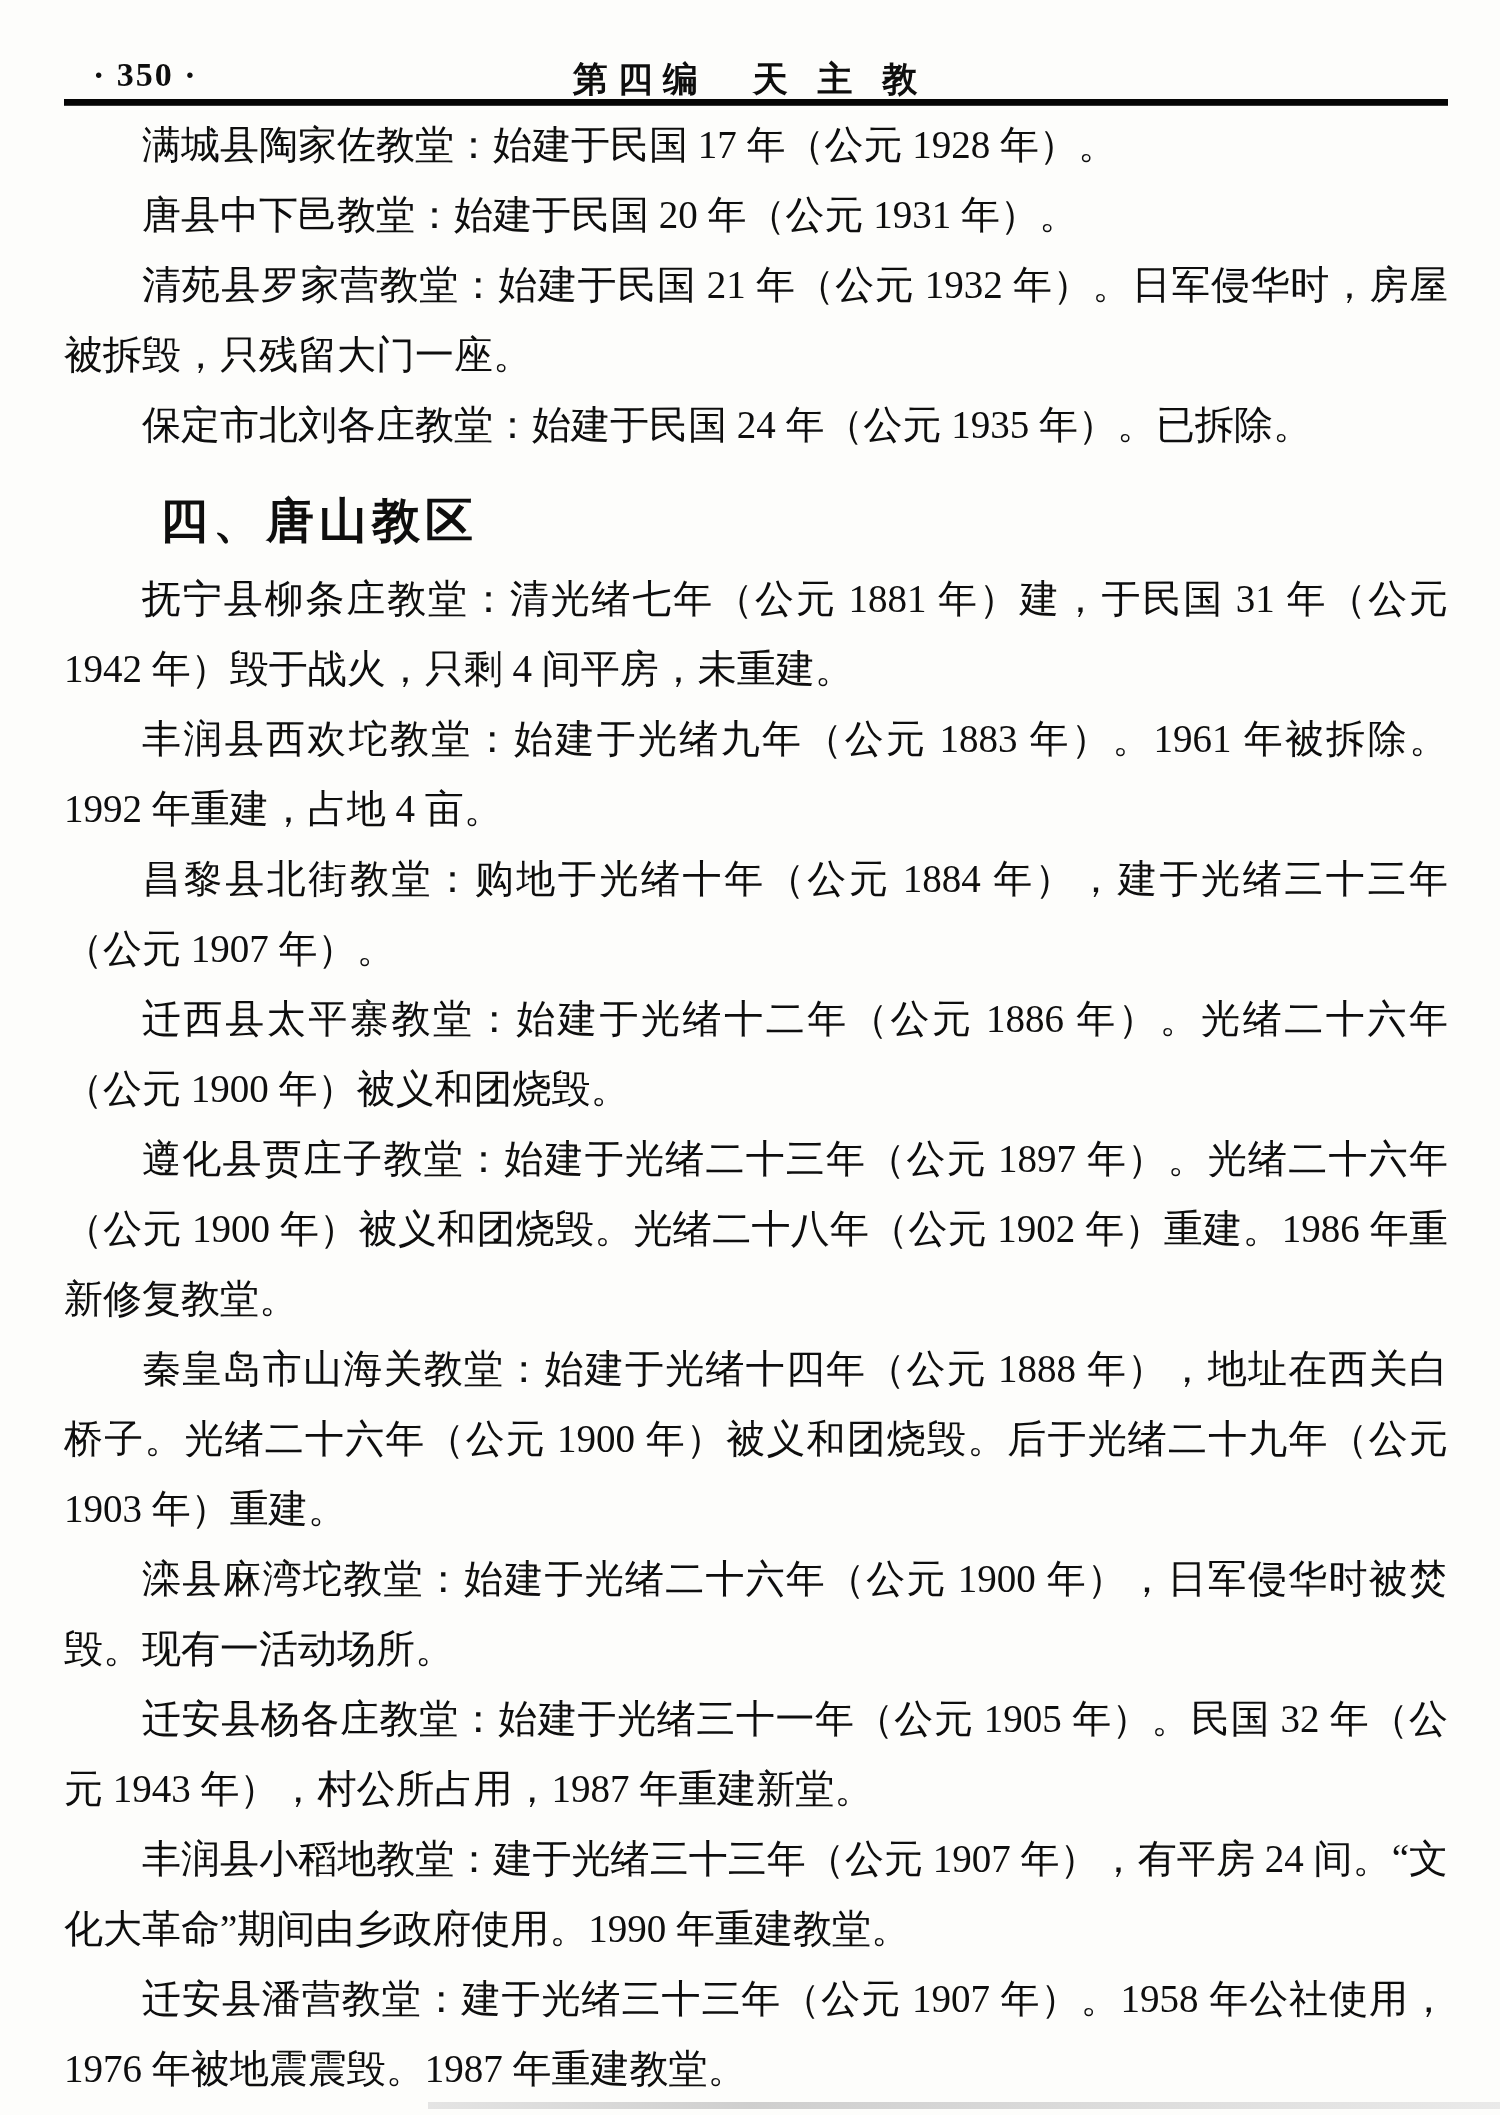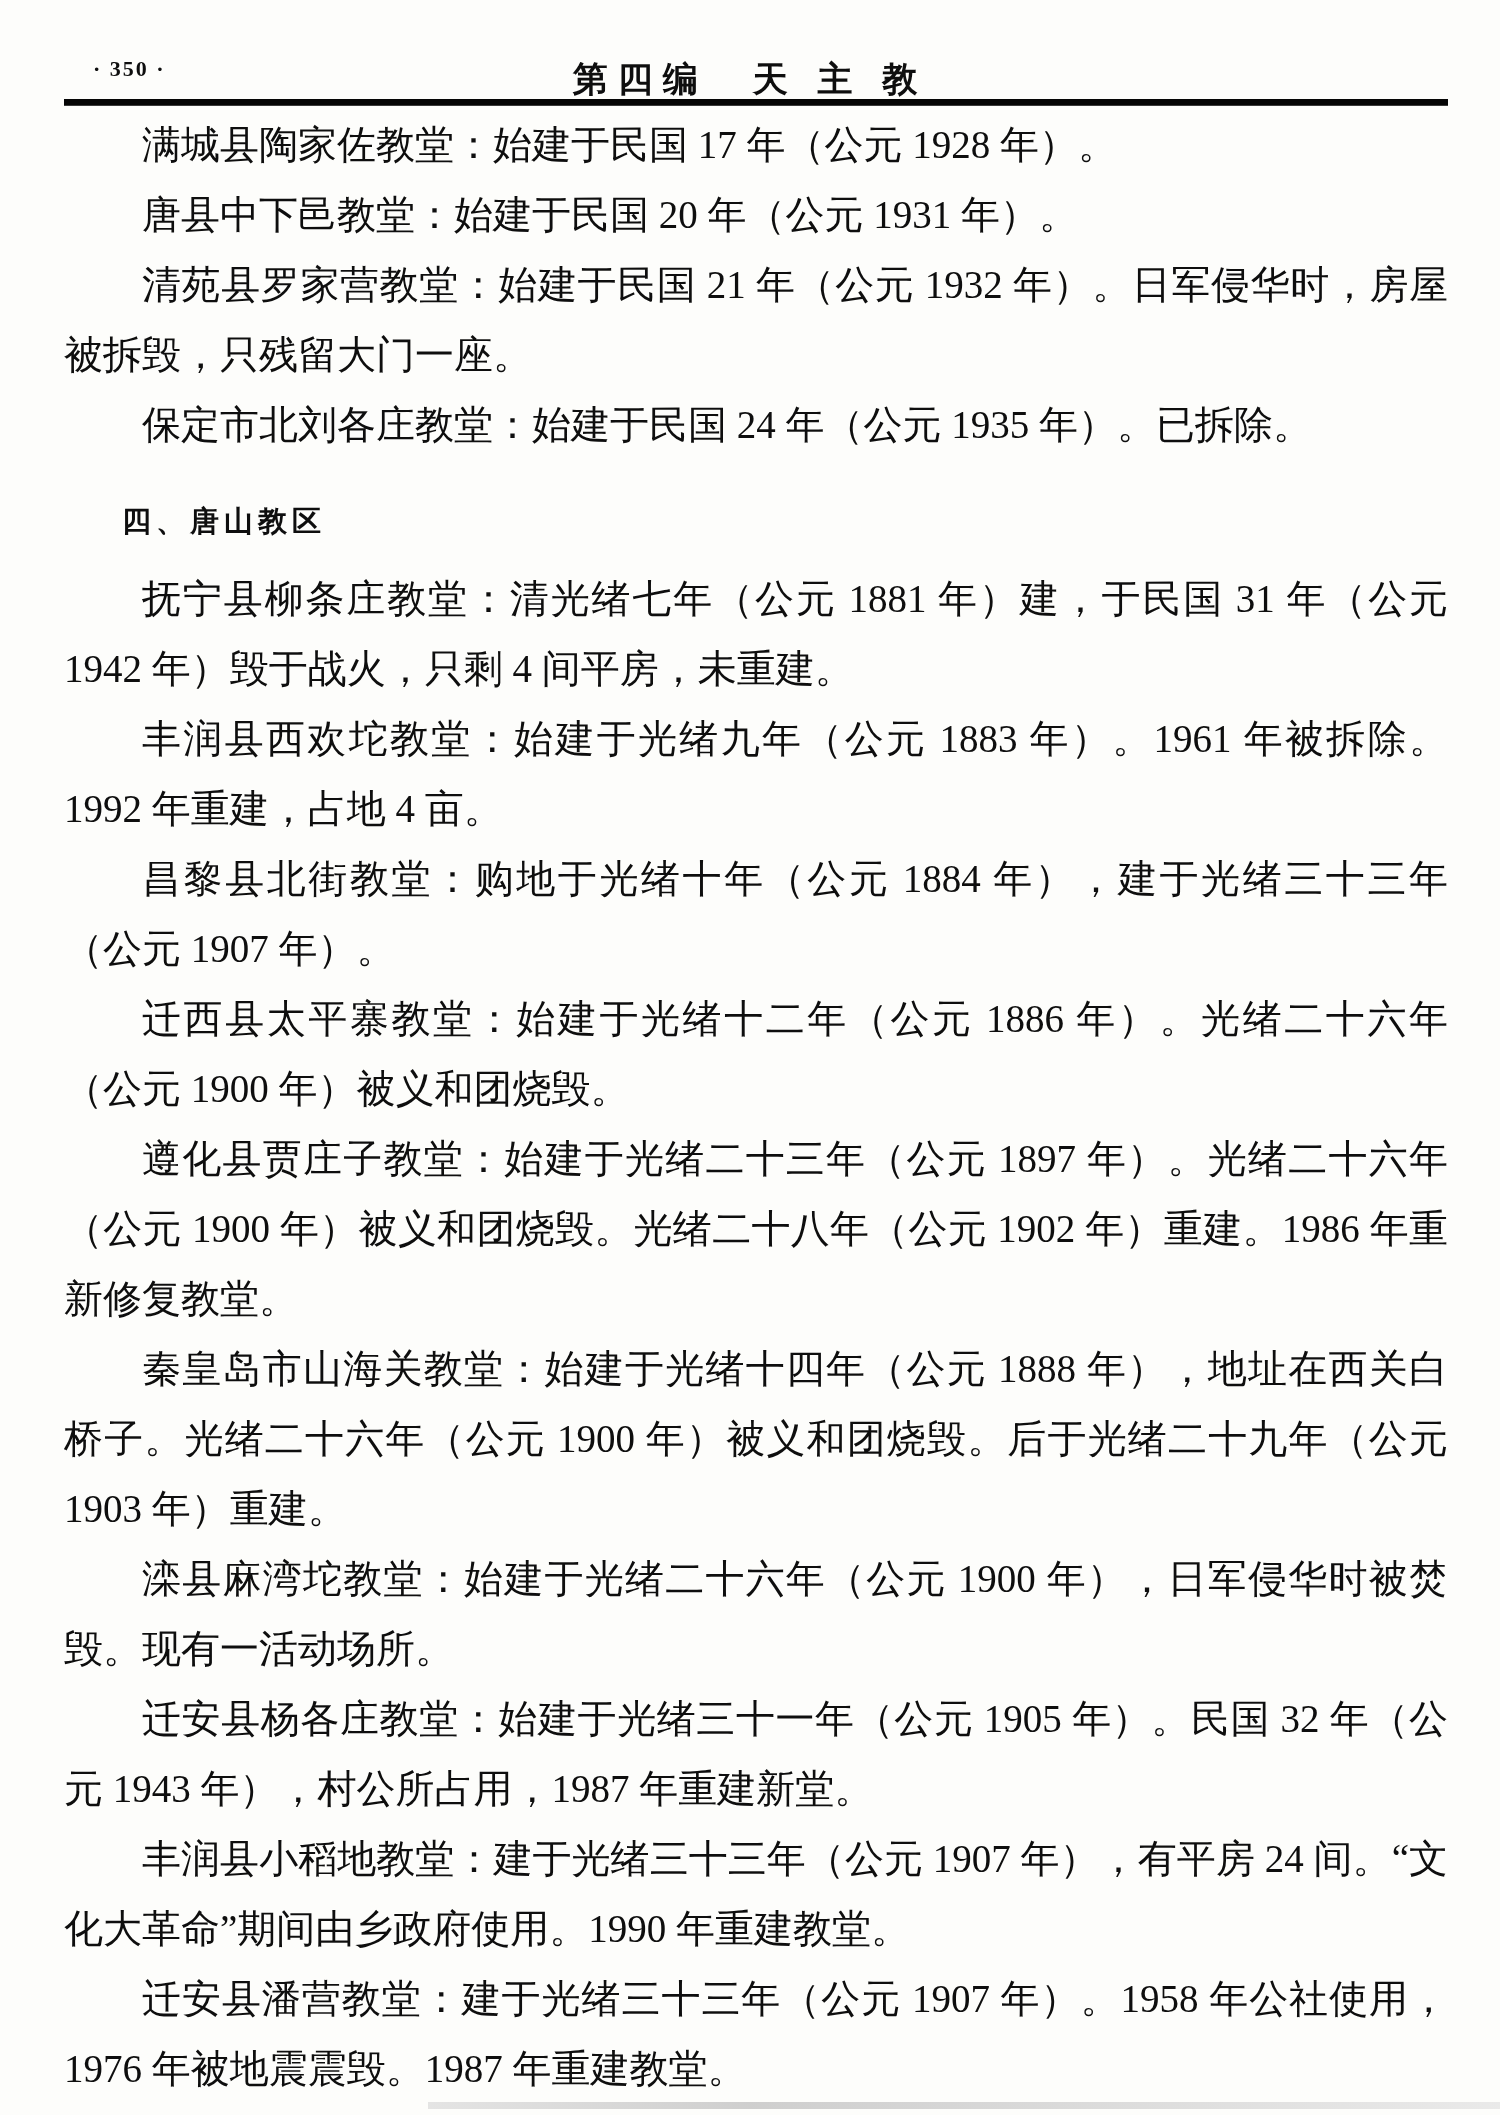--- a/index.html
+++ b/index.html
@@ -8,21 +8,21 @@
     width:1500px; height:2115px;
     margin:0 auto;
     background:#fdfdfb;
     color:#0e0e0e;
     font-family:"Liberation Serif","DejaVu Serif",serif;
     overflow:hidden;
   }
   .header { position:absolute; top:56px; left:0; width:100%; height:44px; }
   .page-number {
     position:absolute; left:93px; top:0;
-    font-size:22px; font-weight:bold; letter-spacing:2px;text-align:right;
+    font-size:34px; font-weight:bold; letter-spacing:2px;text-align:right;
   }
   .header-title {
     position:absolute; left:0; width:100%; top:0;
     text-align:center;
     font-size:35px; font-weight:bold; letter-spacing:10px;
     font-family:"Liberation Sans","DejaVu Sans",sans-serif;
   }
   .header-rule {
     position:absolute; top:99px; left:64px; width:1384px; height:6px;
     background:#050505;
@@ -30,21 +30,21 @@
   }
   .body-text {
     position:absolute; top:110px; left:64px; width:1384px;
     font-size:39px; line-height:70px;
     text-align:justify;
   }
   .para { margin:0; text-indent:2em; }
   .section-heading {
     margin:26px 0 8px 0;
     text-indent:2em;
-    font-size:29px; font-weight:bold; letter-spacing:5px;
+    font-size:48px; font-weight:bold; letter-spacing:5px;
     font-family:Liberation Sans, sans-serif;
   }
   .scan-artifact {
     position:absolute; bottom:6px; left:428px; width:1072px; height:7px;
     background:linear-gradient(90deg,#dcdcdc 0%,#bfbfbf 30%,#cfcfcf 60%,#e3e3e3 100%);
     opacity:.75;
   }
 </style>
 </head>
 <body>

